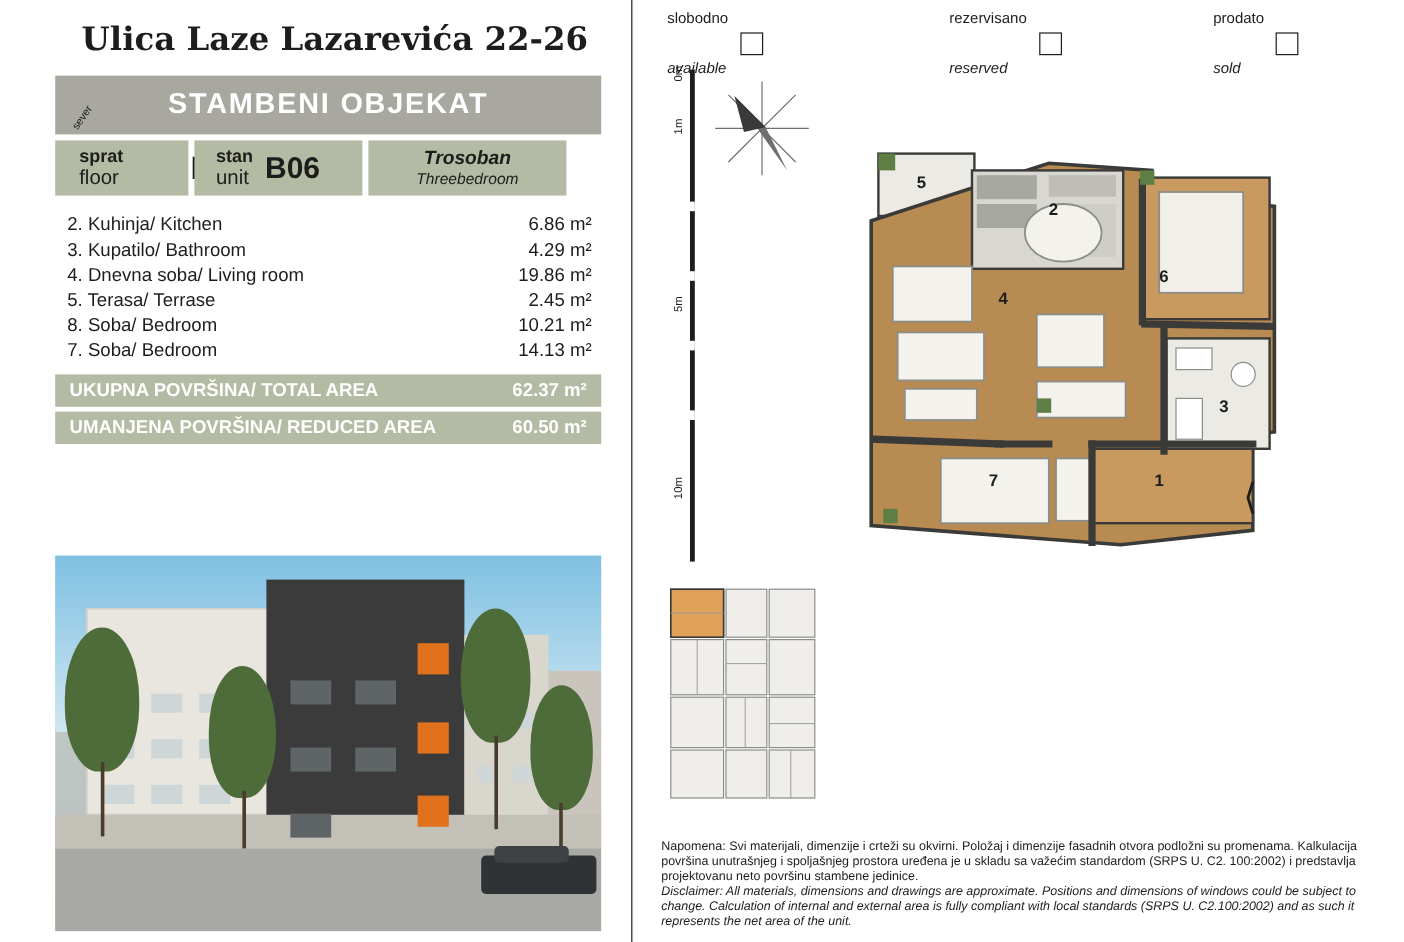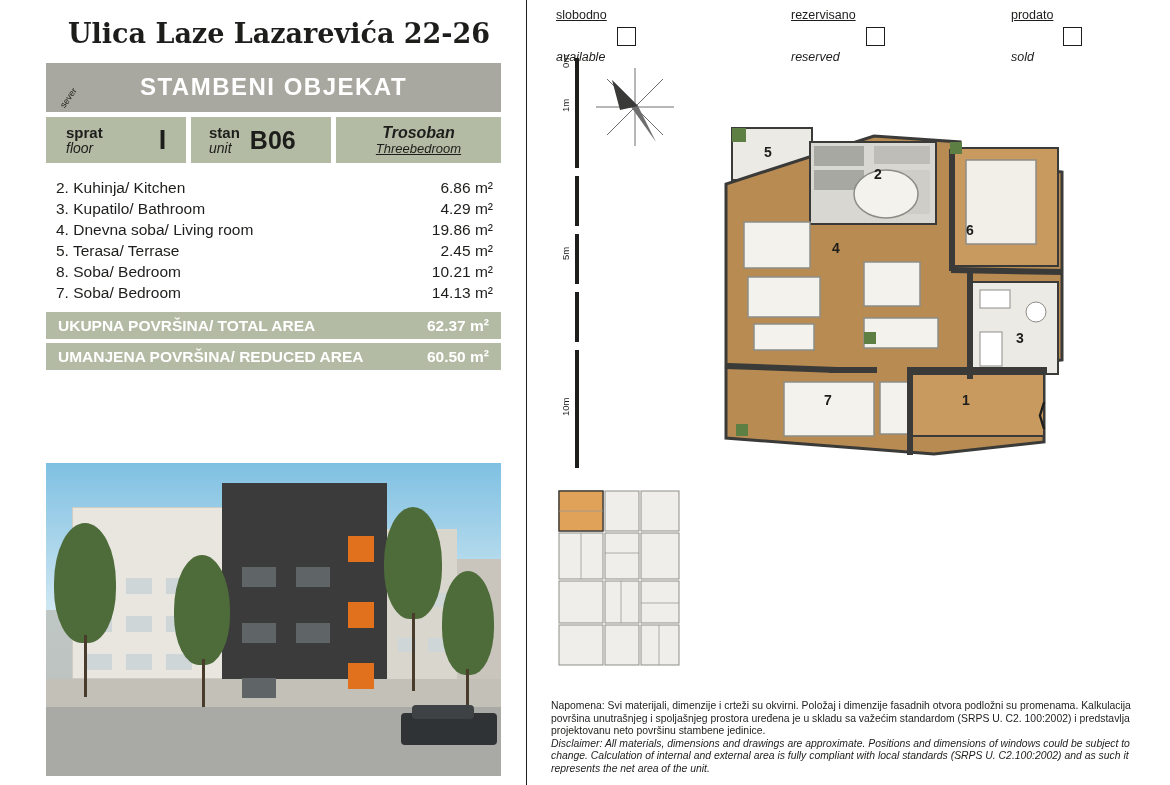--- a/index.html
+++ b/index.html
@@ -49,45 +49,44 @@
     width: 455px;
     margin-top: 5px;
     height: 46px;
   }
   .unit-cell {
     background: #b4bba4;
     display: flex;
     align-items: center;
     box-sizing: border-box;
   }
-  .unit-cell.c1 { width: 140px; padding-left: 20px; gap: 40px; }
+  .unit-cell.c1 { width: 111px; padding-left: 20px; gap: 40px; }
   .unit-cell.c2 { width: 140px; margin-left: 5px; padding-left: 18px; }
   .unit-cell.c3 { width: 165px; margin-left: 5px; justify-content: center; }
   .kv-label {
     line-height: 1.05;
   }
   .kv-label .k {
     font-size: 15px;
     font-weight: 700;
     display: block;
   }
   .kv-label .k2 {
-    font-size: 14px;
-    font-style: italic;
+    font-size: 17px;
     display: block;
   }
   .kv-value {
     font-size: 27px;
     font-weight: 700;
     margin-left: 16px;
   }
   .kv-value.small { font-size: 25px; margin-left: 10px; }
   .type-label { text-align: center; line-height: 1.1; }
   .type-label .t1 { font-size: 16px; font-weight: 700; display: block; font-style: italic; }
-  .type-label .t2 { font-size: 13px; font-style: italic; display: block; text-decoration: underline; }
+  .type-label .t2 { font-size: 13px; font-style: italic; display: block; }
 
   .rooms {
     margin-top: 14px;
     width: 455px;
     padding-left: 10px;
     box-sizing: border-box;
   }
   .room-line {
     display: flex;
     justify-content: space-between;
@@ -155,21 +154,21 @@
     left: 556px;
     width: 590px;
     height: 36px;
   }
   .legend-item {
     position: absolute;
     display: flex;
     align-items: center;
   }
   .legend-text { line-height: 1.12; font-size: 12.5px; }
-  .legend-text .l1 { display:block;text-decoration:underline; }
+  .legend-text .l1 { display:block; }
   .legend-text .l2 { display:block; font-style: italic; margin-top: 28px; }
   .legend-box {
     width: 17px; height: 17px;
     border: 1.6px solid #1d1d1b;
     margin-left: 10px;
     background: #fff;
   }
   .legend-item.a { left: 0px;   top: 2px; }
   .legend-item.b { left: 235px; top: 2px; }
   .legend-item.c { left: 455px; top: 2px; }

